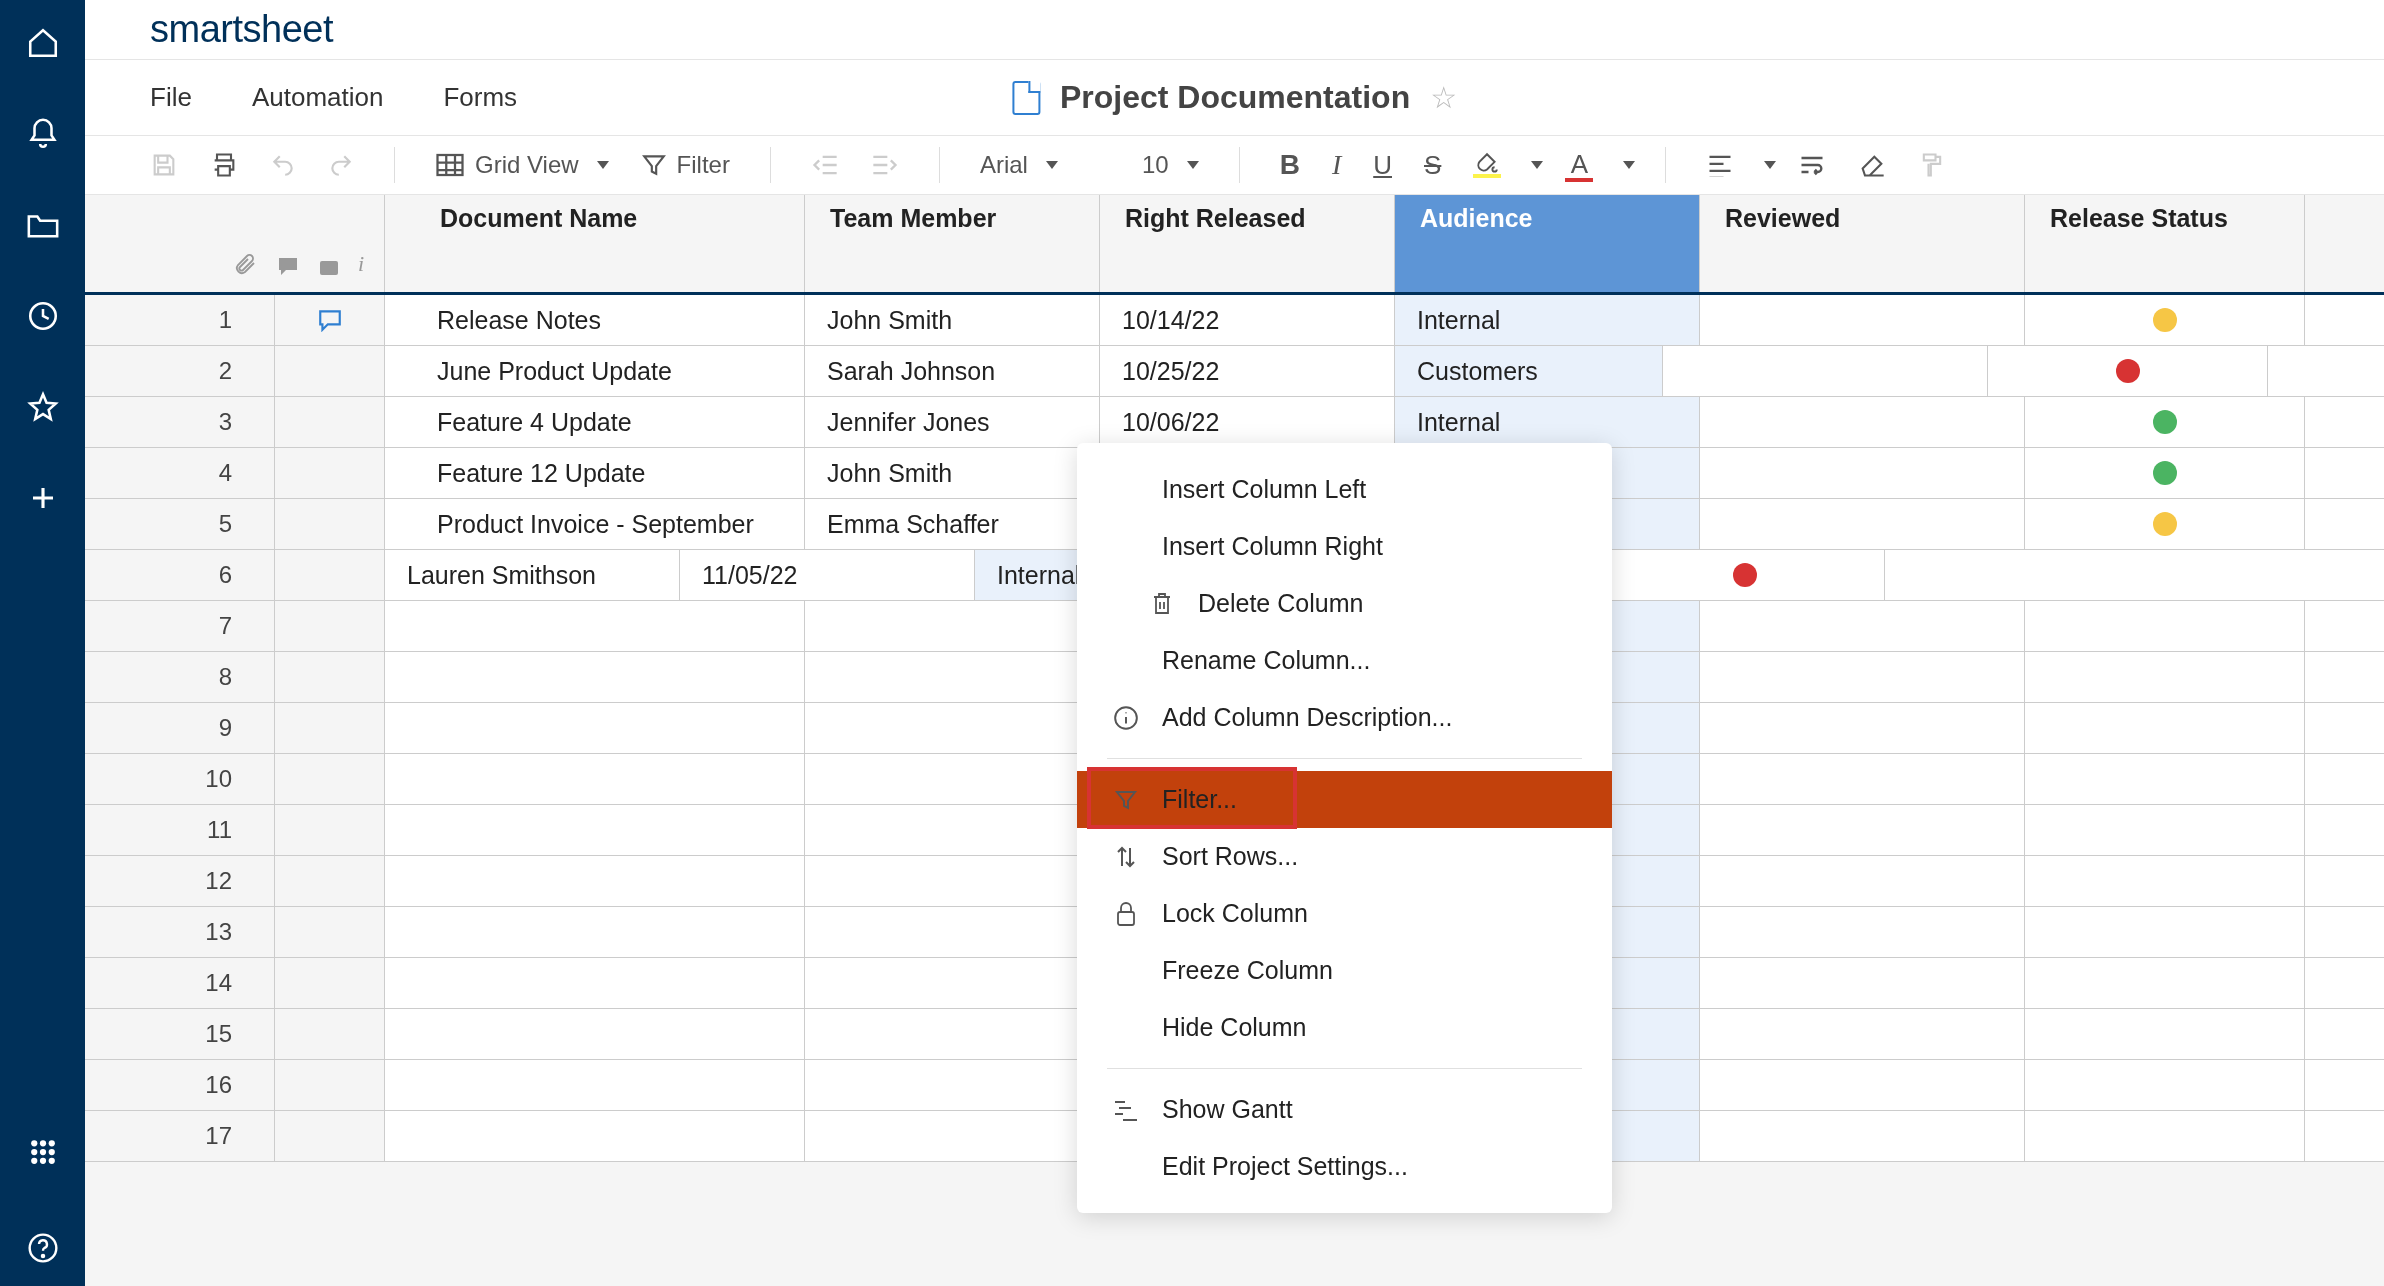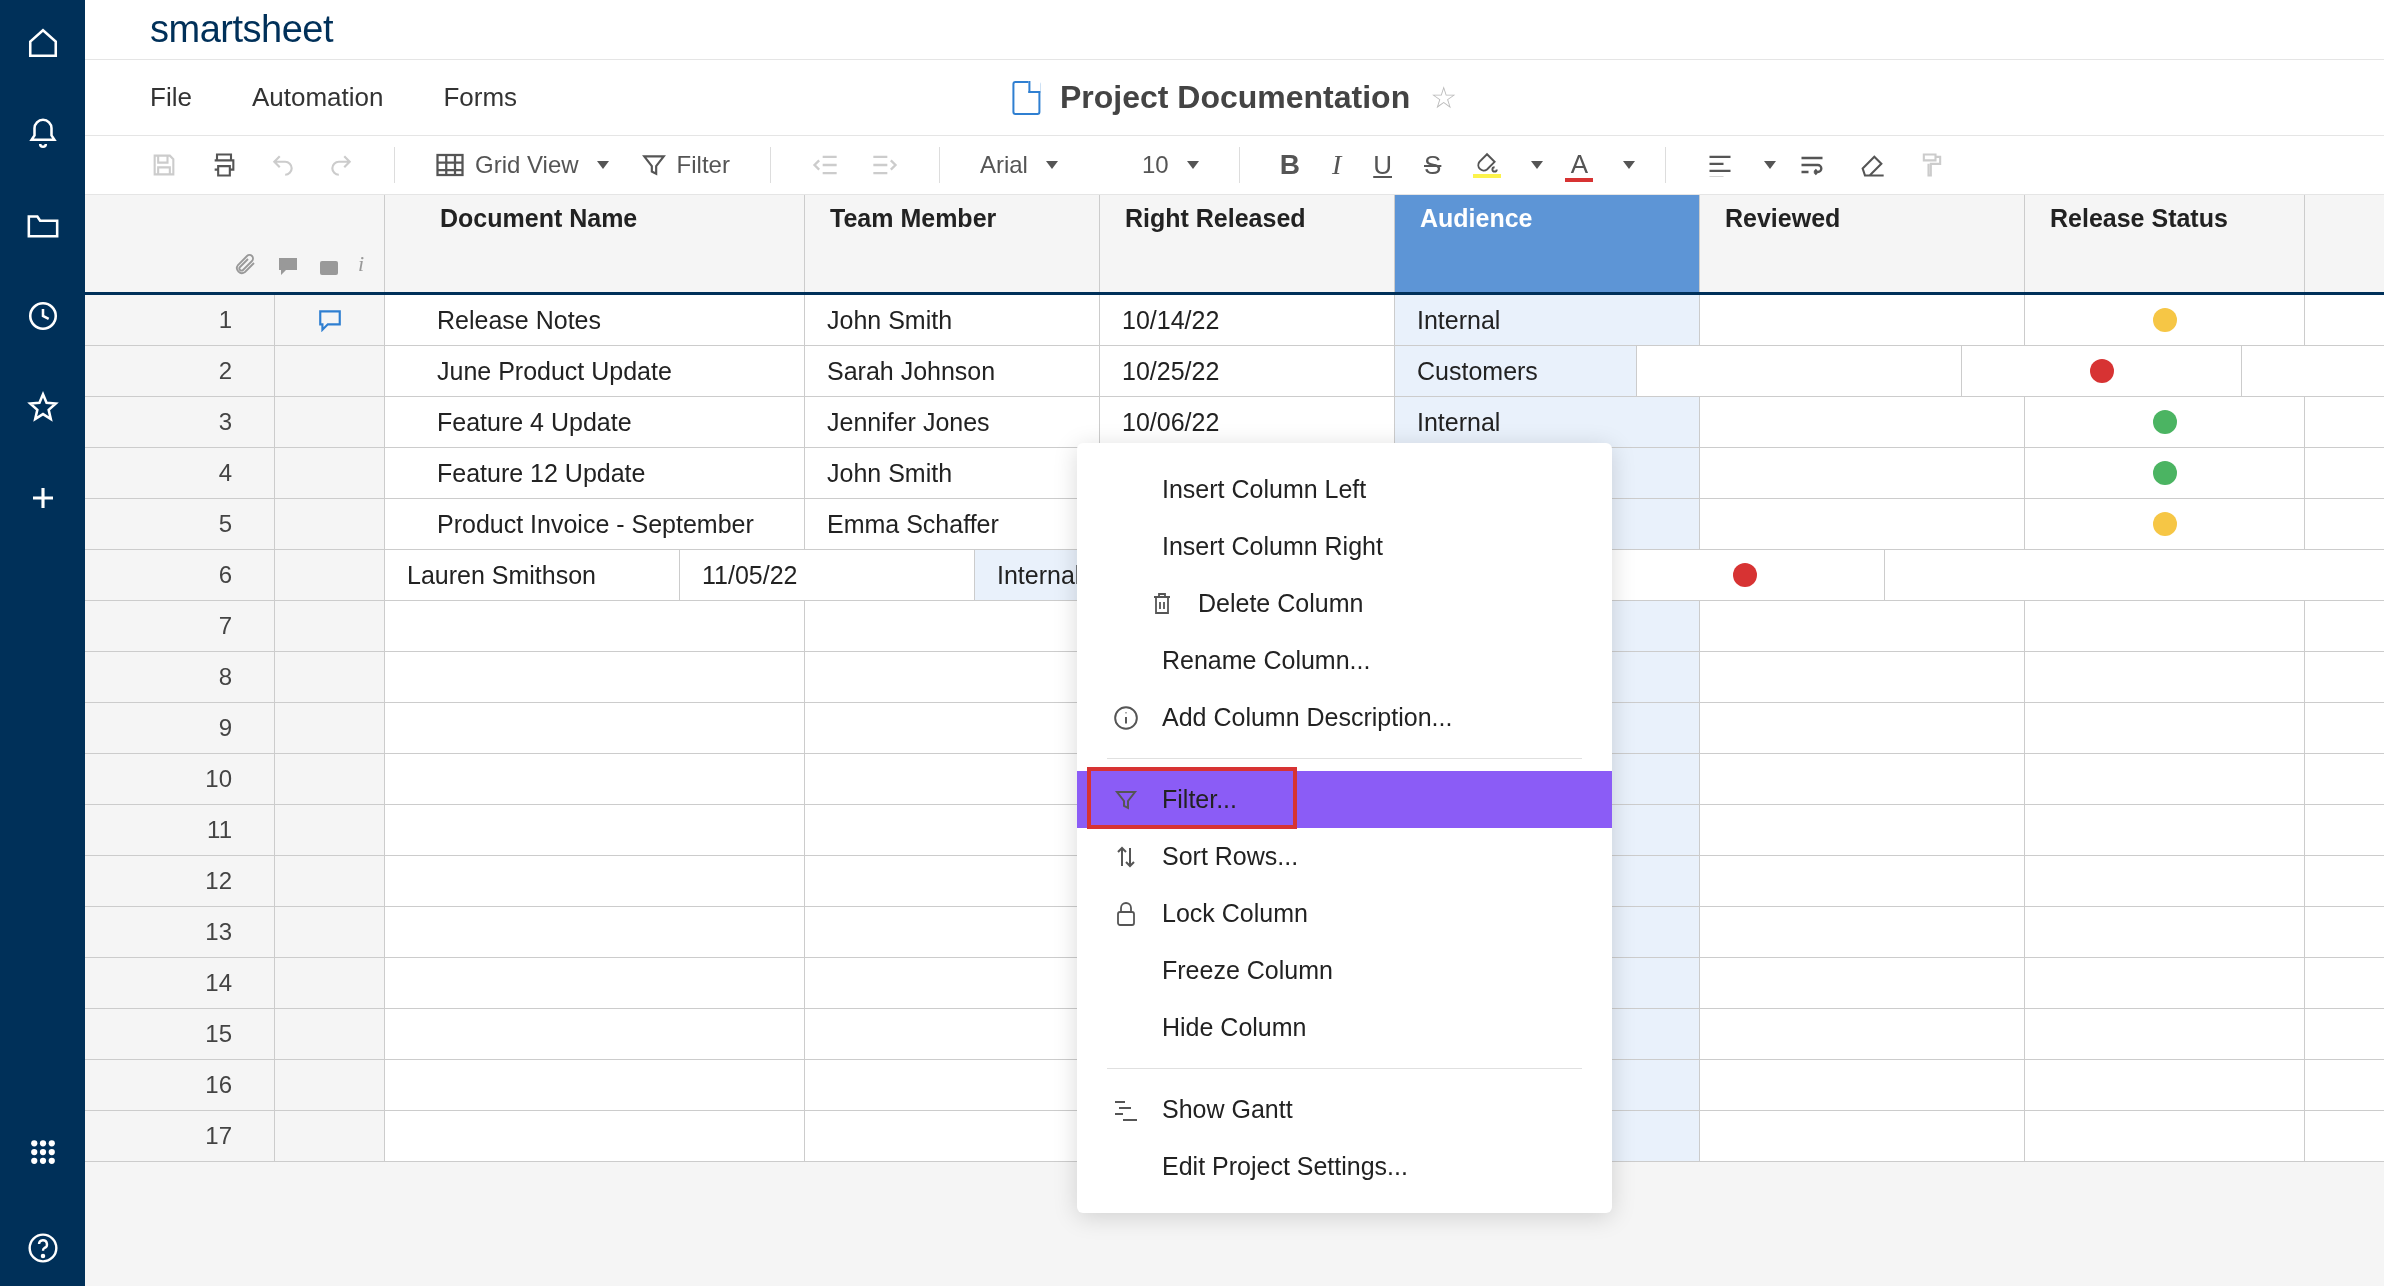--- a/index.html
+++ b/index.html
@@ -50,21 +50,21 @@
   .row-num { width: 190px; background: #f5f5f5; border-right: 1px solid #ccc; display:flex; align-items:center; justify-content:flex-end; padding-right: 42px; font-size: 24px; color: #444; }
   .row-icons { width: 110px; background: #f5f5f5; border-right:1px solid #ccc; display:flex; align-items:center; justify-content:center; }
   .cell { border-right: 1px solid #ccc; display:flex; align-items:center; padding: 0 22px; font-size: 25px; color: #222; }
   .cell.selected-col { background: #e9f1fb; }
   .cell.status { justify-content: center; }
   .status-dot { width: 24px; height: 24px; border-radius: 50%; }
   
   
   .context-menu { position: absolute; top: 248px; left: 992px; width: 535px; background: #fff; box-shadow: 0 4px 24px rgba(0,0,0,0.15); border-radius: 6px; padding: 18px 0; z-index: 100; }
   .cm-item { display: flex; align-items: center; padding: 14px 35px; font-size: 25px; color: #222; cursor: pointer; gap: 22px; }
-  .cm-item.hover { background: #8b5cf6; }
+  .cm-item.hover { background: #c2410c; }
   .cm-icon-slot { width: 28px; display:flex; align-items:center; justify-content:center; color:#555; }
   .cm-divider { height: 1px; background: #e0e0e0; margin: 12px 30px; }
   .highlight-box { position: absolute; border: 4px solid #d73333; pointer-events: none; }
   
   svg { display: block; }
 </style>
 </head>
 <body>
 
 <div class="app">
@@ -288,21 +288,21 @@
               <div class="cell status" style="width: 280px;">
                 <div class="status-dot" style="background: rgb(246, 198, 69);"></div>
               </div>
             </div>
             <div class="row">
               <div class="row-num">2</div>
               <div class="row-icons"></div>
               <div class="cell" style="width: 420px; padding-left: 52px;">June Product Update</div>
               <div class="cell" style="width: 295px;">Sarah Johnson</div>
               <div class="cell" style="width: 295px;">10/25/22</div>
-              <div class="cell selected-col" style="width: 242px; overflow: hidden; white-space: nowrap;">Customers</div>
+              <div class="cell selected-col" style="width: 268px; overflow: hidden; white-space: nowrap;">Customers</div>
               <div class="cell" style="width: 325px;"></div>
               <div class="cell status" style="width: 280px;">
                 <div class="status-dot" style="background: rgb(215, 51, 51);"></div>
               </div>
             </div>
             <div class="row">
               <div class="row-num">3</div>
               <div class="row-icons"></div>
               <div class="cell" style="width: 420px; padding-left: 52px;">Feature 4 Update</div>
               <div class="cell" style="width: 295px;">Jennifer Jones</div>

